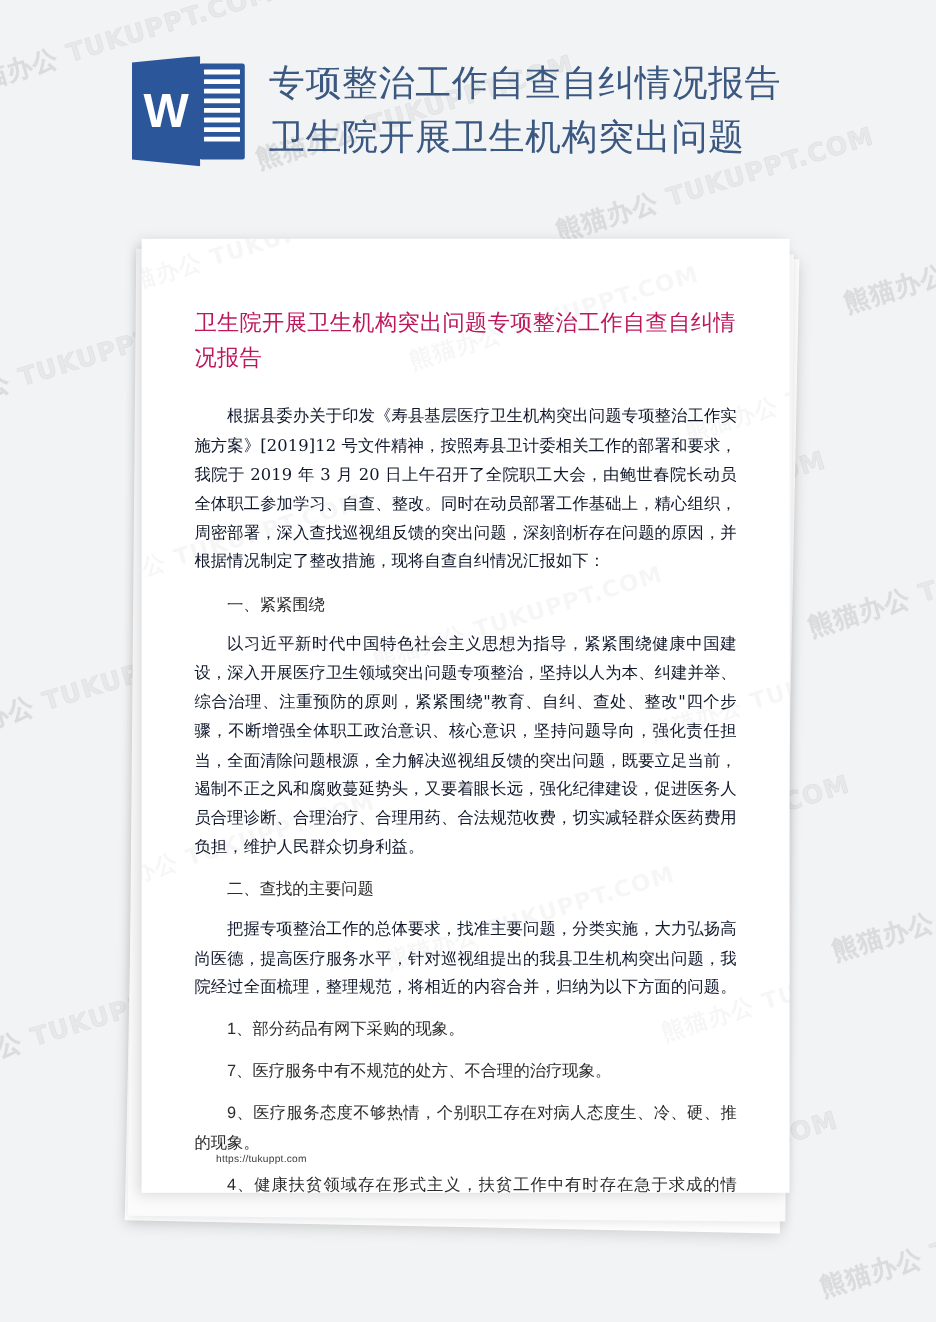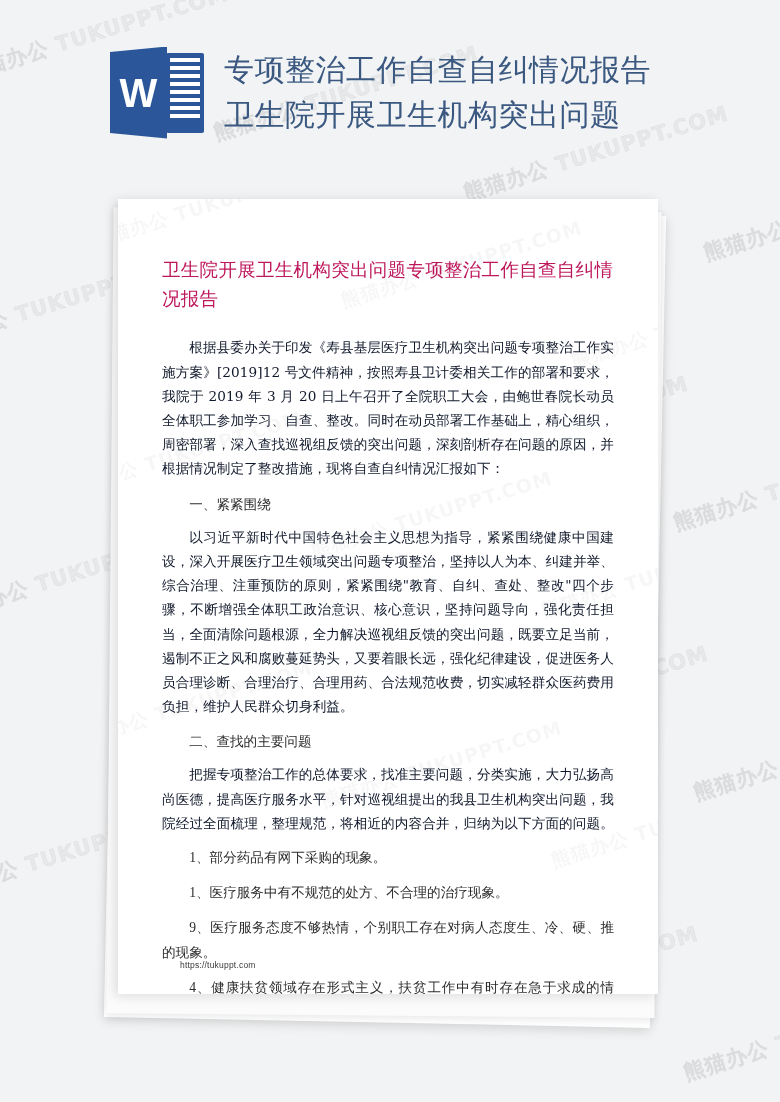--- a/index.html
+++ b/index.html
@@ -194,21 +194,21 @@
   .heading {
     font-family: "DejaVu Serif", "Liberation Serif", serif;
     font-size: 13.6px;
     line-height: 1.78;
     color: #2c2c2c;
     text-indent: 2em;
     margin-bottom: 9px;
   }
 
   .numbered {
-    font-family: Liberation Serif, serif;
+    font-family: Liberation Sans, sans-serif;
     font-size: 13.6px;
     line-height: 1.78;
     color: #2c2c2c;
     text-indent: 2em;
     text-align: justify;
     margin-bottom: 11px;
   }
 
   .footer-url {
     position: absolute;
@@ -283,21 +283,21 @@
 
     <div class="page-inner">
       <div class="doc-title">卫生院开展卫生机构突出问题专项整治工作自查自纠情况报告</div>
 
       <div class="para indent">根据县委办关于印发《寿县基层医疗卫生机构突出问题专项整治工作实施方案》[2019]12 号文件精神，按照寿县卫计委相关工作的部署和要求，我院于 2019 年 3 月 20 日上午召开了全院职工大会，由鲍世春院长动员全体职工参加学习、自查、整改。同时在动员部署工作基础上，精心组织，周密部署，深入查找巡视组反馈的突出问题，深刻剖析存在问题的原因，并根据情况制定了整改措施，现将自查自纠情况汇报如下：</div>
       <div class="heading">一、紧紧围绕</div>
       <div class="para indent">以习近平新时代中国特色社会主义思想为指导，紧紧围绕健康中国建设，深入开展医疗卫生领域突出问题专项整治，坚持以人为本、纠建并举、综合治理、注重预防的原则，紧紧围绕"教育、自纠、查处、整改"四个步骤，不断增强全体职工政治意识、核心意识，坚持问题导向，强化责任担当，全面清除问题根源，全力解决巡视组反馈的突出问题，既要立足当前，遏制不正之风和腐败蔓延势头，又要着眼长远，强化纪律建设，促进医务人员合理诊断、合理治疗、合理用药、合法规范收费，切实减轻群众医药费用负担，维护人民群众切身利益。</div>
       <div class="heading">二、查找的主要问题</div>
       <div class="para indent">把握专项整治工作的总体要求，找准主要问题，分类实施，大力弘扬高尚医德，提高医疗服务水平，针对巡视组提出的我县卫生机构突出问题，我院经过全面梳理，整理规范，将相近的内容合并，归纳为以下方面的问题。</div>
       <div class="numbered">1、部分药品有网下采购的现象。</div>
-      <div class="numbered">1、医疗服务中有不规范的处方、不合理的治疗现象。</div>
+      <div class="numbered">7、医疗服务中有不规范的处方、不合理的治疗现象。</div>
       <div class="numbered">9、医疗服务态度不够热情，个别职工存在对病人态度生、冷、硬、推的现象。</div>
       <div class="numbered">4、健康扶贫领域存在形式主义，扶贫工作中有时存在急于求成的情绪，对待突击性的工作，首先想到的是怎样尽快完成，而不是怎样去把这项工作做的最好。</div>
 
     </div>
 
     <div class="footer-url">https://tukuppt.com</div>
   </div>
 </div>
 
 </body></html>

